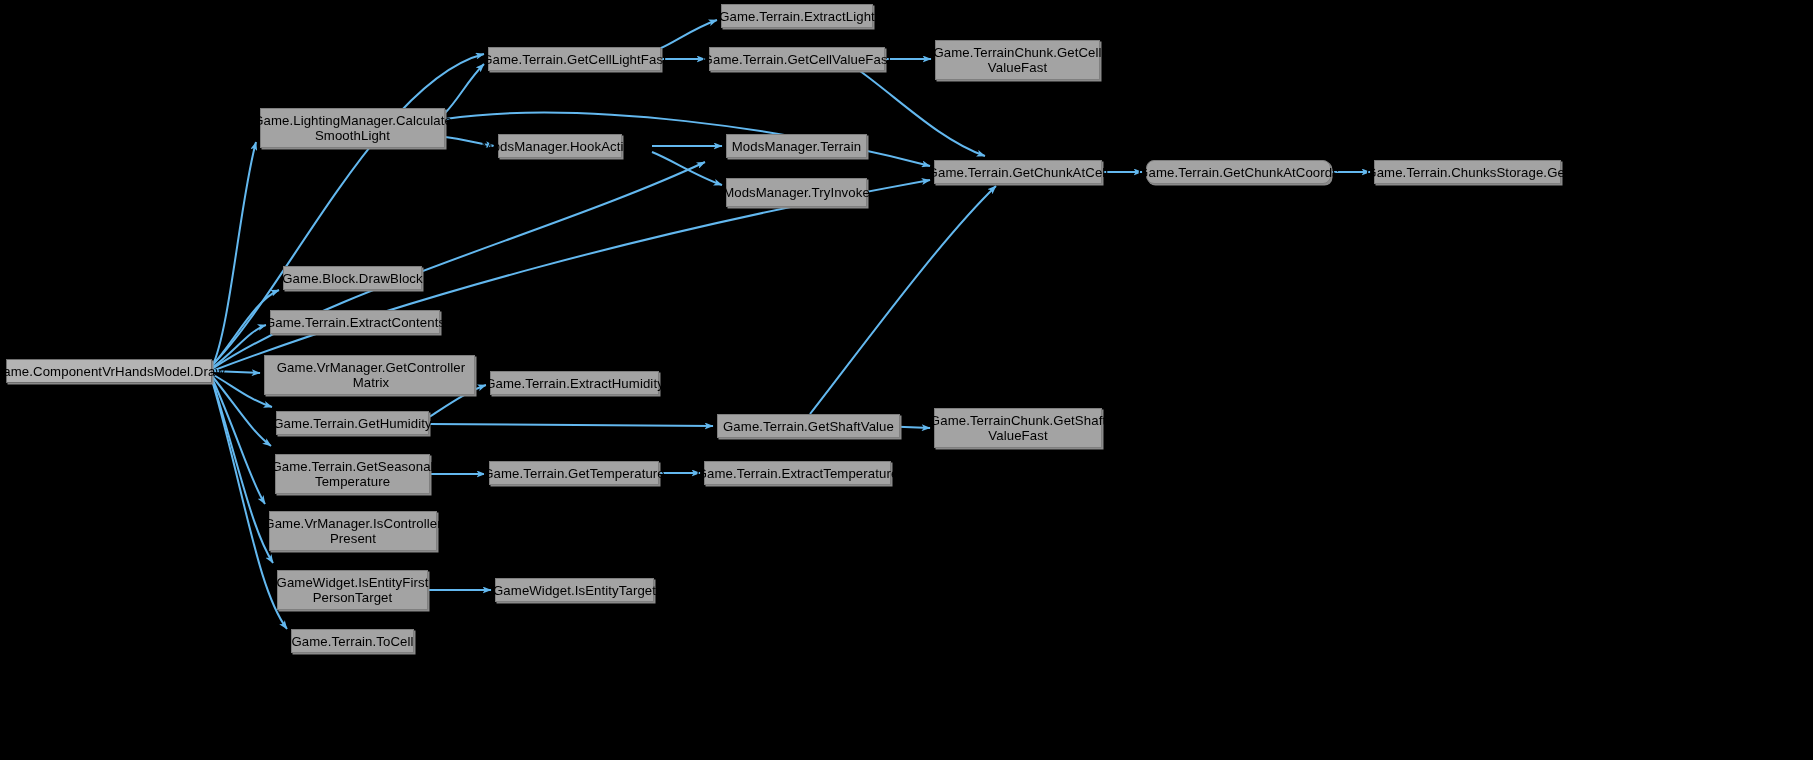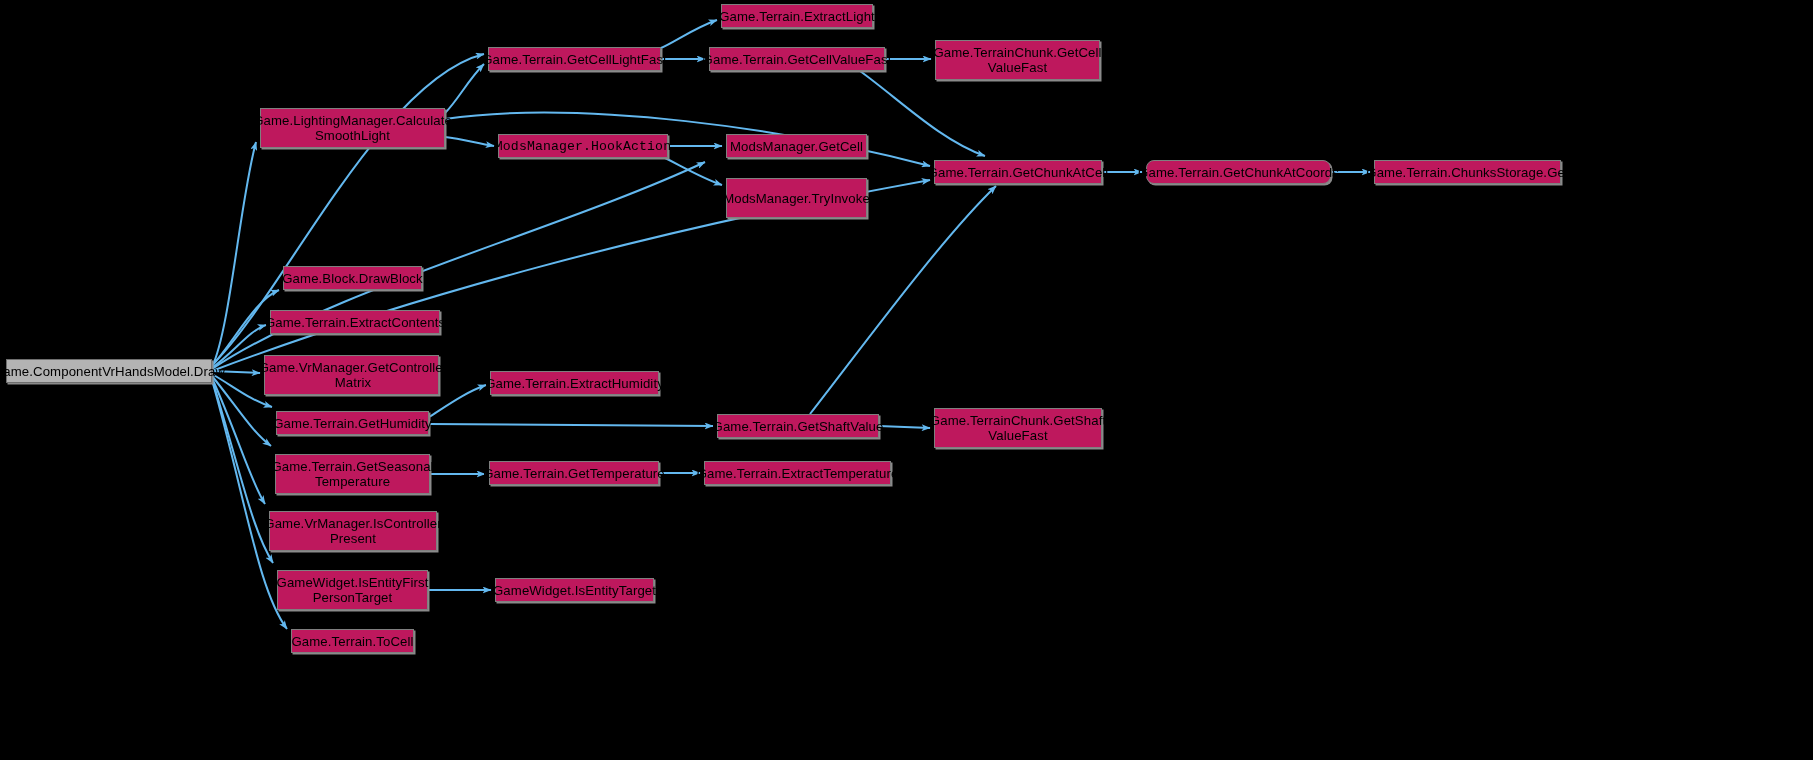--- a/index.html
+++ b/index.html
@@ -27,21 +27,21 @@
     height: 760px;
     pointer-events: none;
   }
   .node {
     position: absolute;
     box-sizing: border-box;
     display: flex;
     align-items: center;
     justify-content: center;
     text-align: center;
-    background: #be185d;
+    background: #a3a3a3;
     border: 1px solid #7f7f7f;
     box-shadow: 1.5px 1.5px 0 0 #8a8a8a;
     color: #000000;
     font-family: "Liberation Sans", sans-serif;
     font-size: 13.2px;
     line-height: 15px;
     letter-spacing: 0.1px;
     white-space: pre-line;
     padding: 0 4px;
   }
@@ -92,40 +92,40 @@
         <path d="M1102,172 L1142,172" fill="none" stroke="#63b8ef" stroke-width="2" marker-end="url(#arrow)"></path>
         <path d="M1331,172 L1370,172" fill="none" stroke="#63b8ef" stroke-width="2" marker-end="url(#arrow)"></path>
       </g>
   </svg>
   <div id="nodes">
       <div class="node root" style="left: 6px; top: 359px; width: 206px; height: 24px;"><span>Game.ComponentVrHandsModel.Draw</span></div>
       <div class="node" style="left: 260px; top: 108px; width: 185px; height: 40px;"><span>Game.LightingManager.Calculate
 SmoothLight</span></div>
       <div class="node" style="left: 283px; top: 266px; width: 139px; height: 24px;"><span>Game.Block.DrawBlock</span></div>
       <div class="node" style="left: 270px; top: 310px; width: 170px; height: 24px;"><span>Game.Terrain.ExtractContents</span></div>
-      <div class="node" style="left: 264px; top: 355px; width: 175px; height: 40px; padding-left: 7px;"><span>Game.VrManager.GetController
+      <div class="node" style="left: 264px; top: 355px; width: 211px; height: 40px; padding-left: 7px;"><span>Game.VrManager.GetController
 Matrix</span></div>
       <div class="node" style="left: 276px; top: 411px; width: 153px; height: 24px;"><span>Game.Terrain.GetHumidity</span></div>
       <div class="node" style="left: 275px; top: 454px; width: 155px; height: 40px;"><span>Game.Terrain.GetSeasonal
 Temperature</span></div>
       <div class="node" style="left: 269px; top: 511px; width: 168px; height: 40px;"><span>Game.VrManager.IsController
 Present</span></div>
       <div class="node" style="left: 277px; top: 570px; width: 151px; height: 40px;"><span>GameWidget.IsEntityFirst
 PersonTarget</span></div>
       <div class="node" style="left: 291px; top: 629px; width: 123px; height: 24px;"><span>Game.Terrain.ToCell</span></div>
       <div class="node" style="left: 488px; top: 47px; width: 173px; height: 24px;"><span>Game.Terrain.GetCellLightFast</span></div>
-      <div class="node" style="left: 498px; top: 134px; width: 170px; height: 24px; font-family: Liberation Mono, monospace;"><span>ModsManager.HookAction</span></div>
+      <div class="node" style="left: 498px; top: 134px; width: 124px; height: 24px;"><span>ModsManager.HookAction</span></div>
       <div class="node" style="left: 490px; top: 371px; width: 169px; height: 24px;"><span>Game.Terrain.ExtractHumidity</span></div>
       <div class="node" style="left: 489px; top: 461px; width: 170px; height: 24px;"><span>Game.Terrain.GetTemperature</span></div>
       <div class="node" style="left: 495px; top: 578px; width: 159px; height: 24px;"><span>GameWidget.IsEntityTarget</span></div>
       <div class="node" style="left: 721px; top: 4px; width: 152px; height: 24px;"><span>Game.Terrain.ExtractLight</span></div>
       <div class="node" style="left: 709px; top: 47px; width: 176px; height: 24px;"><span>Game.Terrain.GetCellValueFast</span></div>
-      <div class="node" style="left: 726px; top: 134px; width: 141px; height: 24px;"><span>ModsManager.GetCell</span></div>
-      <div class="node" style="left: 726px; top: 178px; width: 141px; height: 40px;"><span>ModsManager.TryInvoke</span></div>
-      <div class="node" style="left: 717px; top: 414px; width: 162px; height: 24px;"><span>Game.Terrain.GetShaftValue</span></div>
+      <div class="node" style="left: 726px; top: 134px; width: 141px; height: 24px;"><span>ModsManager.Terrain</span></div>
+      <div class="node" style="left: 726px; top: 178px; width: 141px; height: 29px;"><span>ModsManager.TryInvoke</span></div>
+      <div class="node" style="left: 717px; top: 414px; width: 183px; height: 24px;"><span>Game.Terrain.GetShaftValue</span></div>
       <div class="node" style="left: 704px; top: 461px; width: 187px; height: 24px; text-align: right;"><span>Game.Terrain.ExtractTemperature</span></div>
       <div class="node" style="left: 935px; top: 40px; width: 165px; height: 40px; align-items: center;"><span>Game.TerrainChunk.GetCell
 ValueFast</span></div>
       <div class="node" style="left: 934px; top: 160px; width: 168px; height: 24px;"><span>Game.Terrain.GetChunkAtCell</span></div>
       <div class="node" style="left: 934px; top: 408px; width: 168px; height: 40px;"><span>Game.TerrainChunk.GetShaft
 ValueFast</span></div>
       <div class="node" style="left: 1146px; top: 160px; width: 185px; height: 24px; border-radius: 8px;"><span>Game.Terrain.GetChunkAtCoords</span></div>
       <div class="node" style="left: 1374px; top: 160px; width: 187px; height: 24px;"><span>Game.Terrain.ChunksStorage.Get</span></div>
     </div>
 </div>

